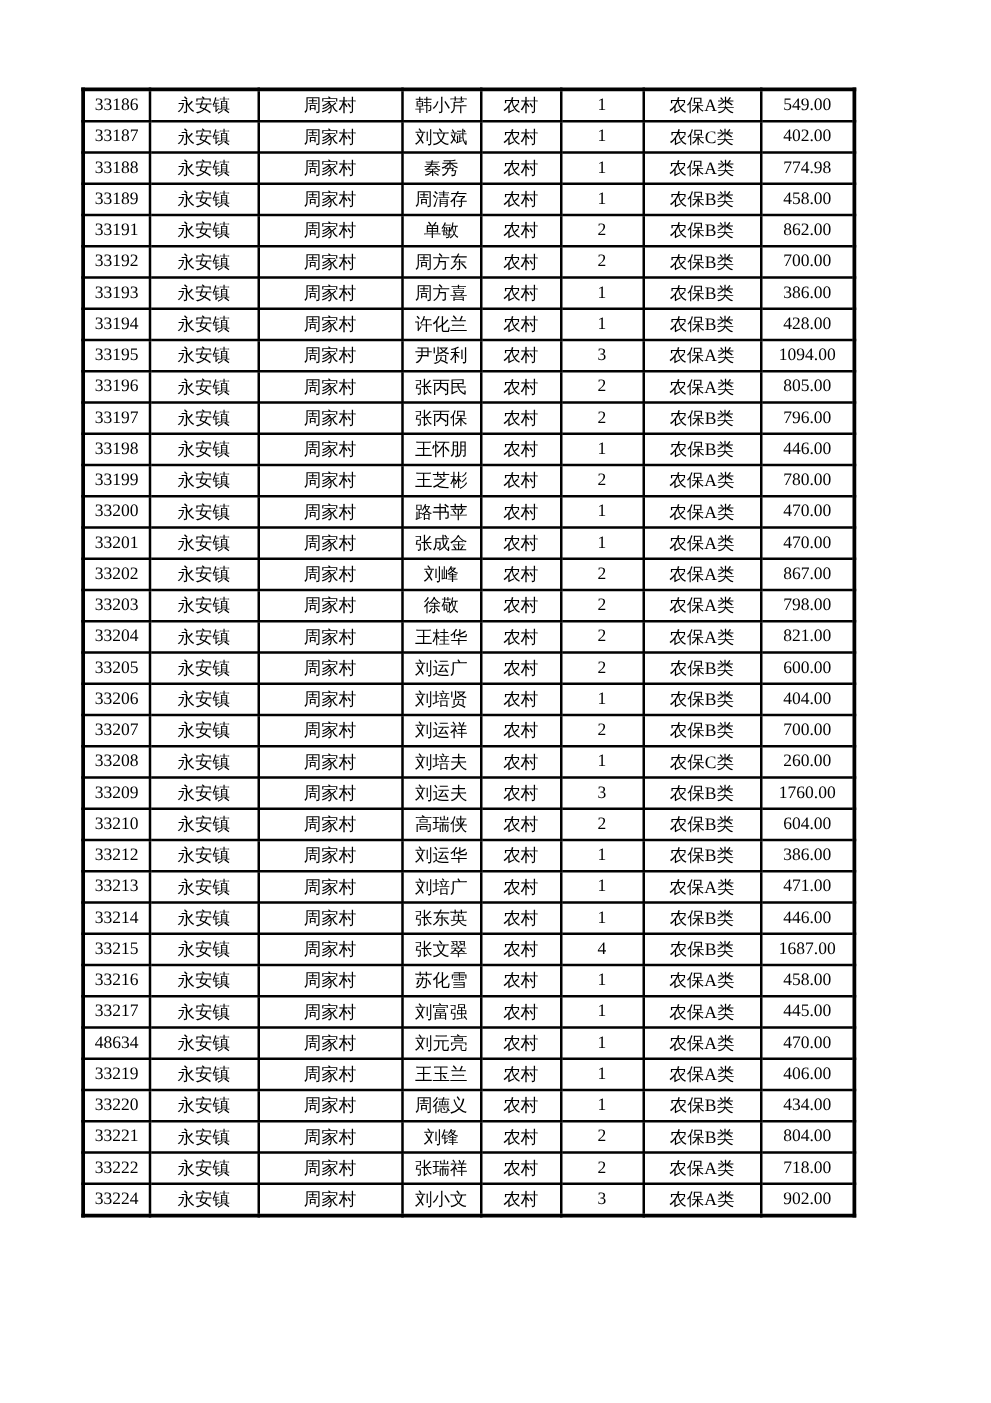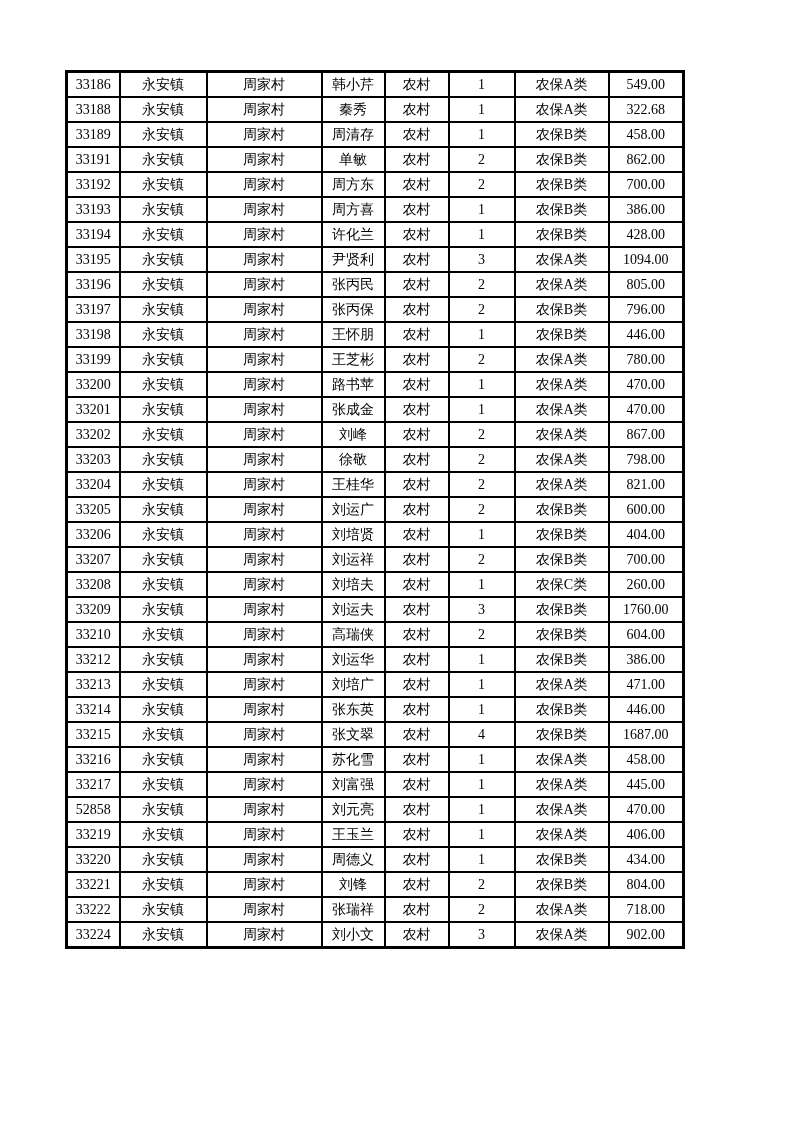--- a/index.html
+++ b/index.html
@@ -64,28 +64,38 @@
           <td>33186</td>
           <td>永安镇</td>
           <td>周家村</td>
           <td>韩小芹</td>
           <td>农村</td>
           <td>1</td>
           <td>农保A类</td>
           <td>549.00</td>
         </tr>
         <tr>
+          <td>33187</td>
+          <td>永安镇</td>
+          <td>周家村</td>
+          <td>刘文斌</td>
+          <td>农村</td>
+          <td>1</td>
+          <td>农保C类</td>
+          <td>402.00</td>
+        </tr>
+        <tr>
           <td>33188</td>
           <td>永安镇</td>
           <td>周家村</td>
           <td>秦秀</td>
           <td>农村</td>
           <td>1</td>
           <td>农保A类</td>
-          <td>322.68</td>
+          <td>774.98</td>
         </tr>
         <tr>
           <td>33189</td>
           <td>永安镇</td>
           <td>周家村</td>
           <td>周清存</td>
           <td>农村</td>
           <td>1</td>
           <td>农保B类</td>
           <td>458.00</td>
@@ -344,21 +354,21 @@
           <td>33217</td>
           <td>永安镇</td>
           <td>周家村</td>
           <td>刘富强</td>
           <td>农村</td>
           <td>1</td>
           <td>农保A类</td>
           <td>445.00</td>
         </tr>
         <tr>
-          <td>52858</td>
+          <td>48634</td>
           <td>永安镇</td>
           <td>周家村</td>
           <td>刘元亮</td>
           <td>农村</td>
           <td>1</td>
           <td>农保A类</td>
           <td>470.00</td>
         </tr>
         <tr>
           <td>33219</td>

